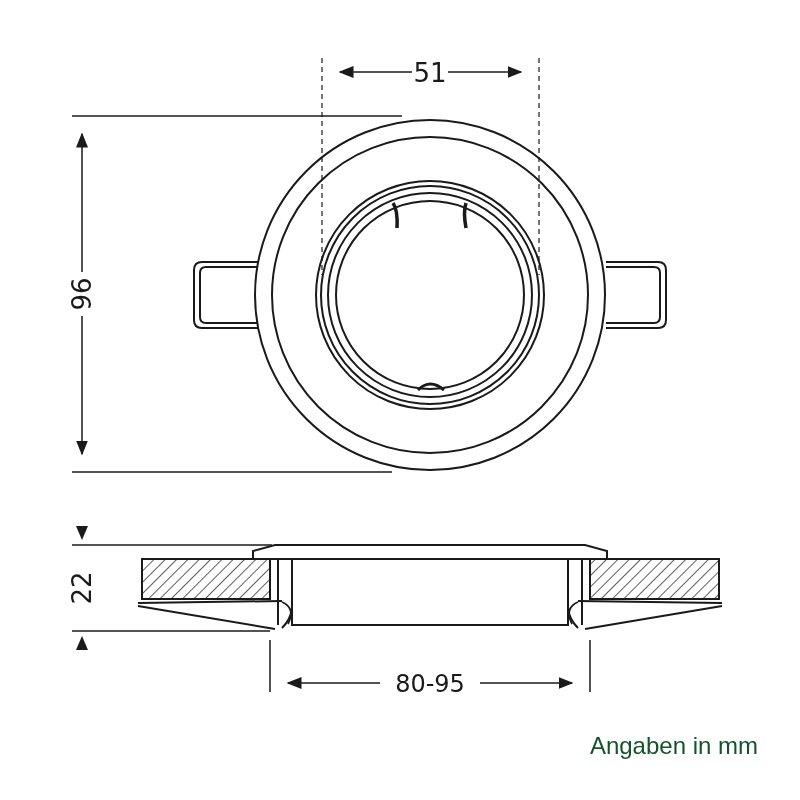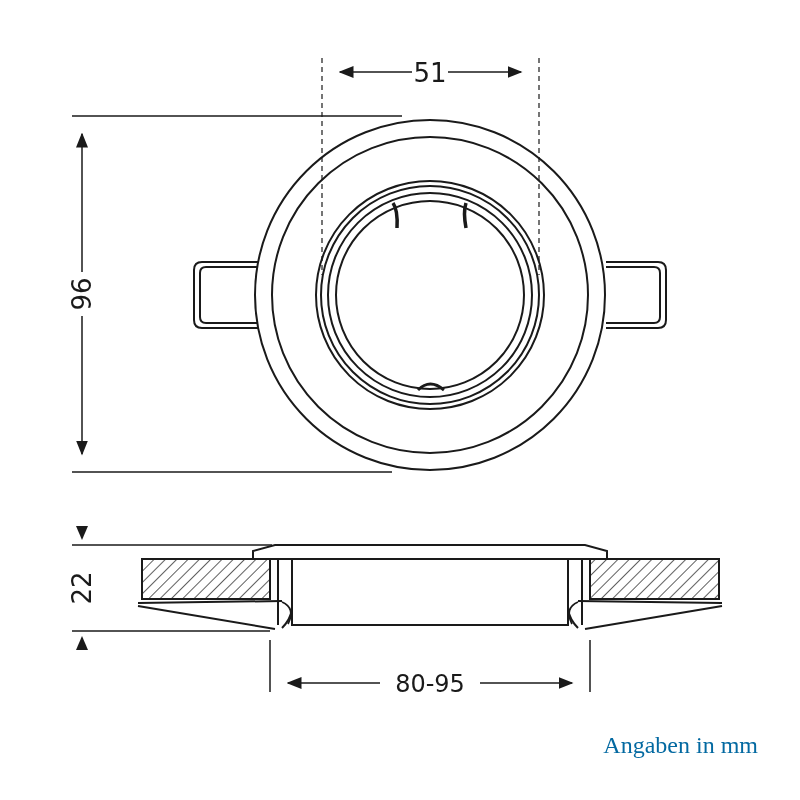--- a/index.html
+++ b/index.html
@@ -1,20 +1,20 @@
 <!DOCTYPE html>
 <html><head>
   <meta charset="utf-8">
   <style>
     html, body { margin: 0; padding: 0; background: #ffffff; }
     body { width: 800px; height: 800px; position: relative; overflow: hidden; }
     #drawing { position: absolute; left: 0; top: 0; width: 800px; height: 800px; }
     .dim-text { font-family: "DejaVu Sans", sans-serif; fill: #1a1a1a; }
-    .note { position: absolute; right: 42px; top: 732px; font-family: Liberation Serif, serif;
-            font-size: 24px; color: #0369a1; }
+    .note { position: absolute; right: 42px; top: 732px; font-family: Liberation Sans, sans-serif;
+            font-size: 24px; color: #14532d; }
   </style>
 </head>
 <body>
 
 <svg id="drawing" viewBox="0 0 800 800" xmlns="http://www.w3.org/2000/svg">
   <defs>
     <pattern id="hatch" patternUnits="userSpaceOnUse" width="8" height="8" patternTransform="rotate(45)">
       <line x1="0" y1="0" x2="0" y2="8" stroke="#1a1a1a" stroke-width="1.4"></line>
     </pattern>
     <marker id="arrow" viewBox="0 0 10 10" refX="9" refY="5" markerWidth="10" markerHeight="10" orient="auto-start-reverse">

